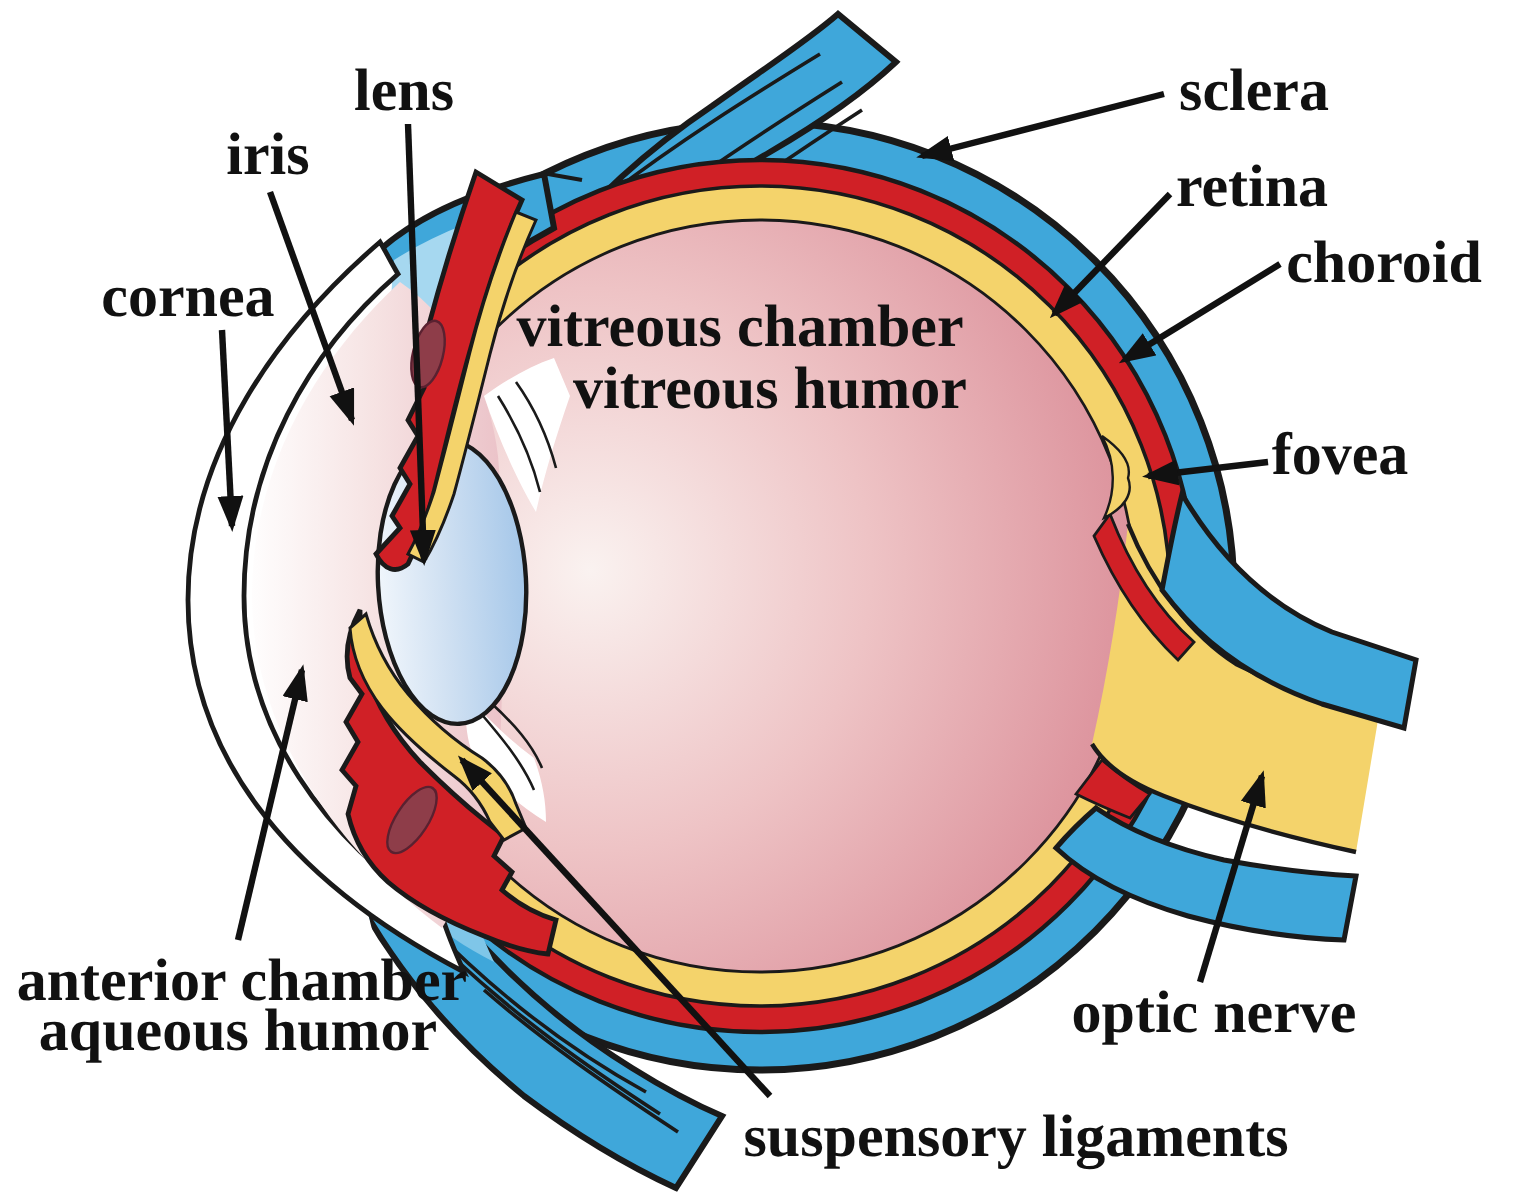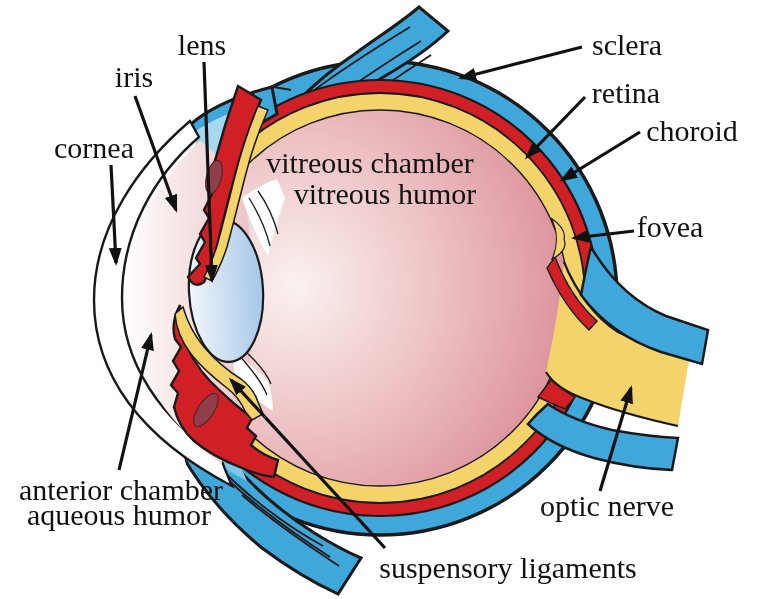--- a/index.html
+++ b/index.html
@@ -1,17 +1,17 @@
 <!DOCTYPE html>
 <html><head>
 <meta charset="utf-8">
 <style>
   html,body{margin:0;padding:0;background:#ffffff;}
   #stage{position:relative;width:765px;height:599px;background:#ffffff;overflow:hidden;
-         font-family:"Liberation Serif",serif;}
+         font-family:"Liberation Serif",serif;font-weight:bold;}
   svg{display:block;}
   .lbl{font-family:"Liberation Serif",serif;font-size:30px;fill:#111111;}
   .arrow{stroke:#111111;stroke-width:3.2;fill:none;}
   .outline{stroke:#1a1a1a;fill:none;}
 </style>
 </head>
 <body>
 
 <div id="stage">
 <svg width="765" height="599" viewBox="0 0 765 599">

